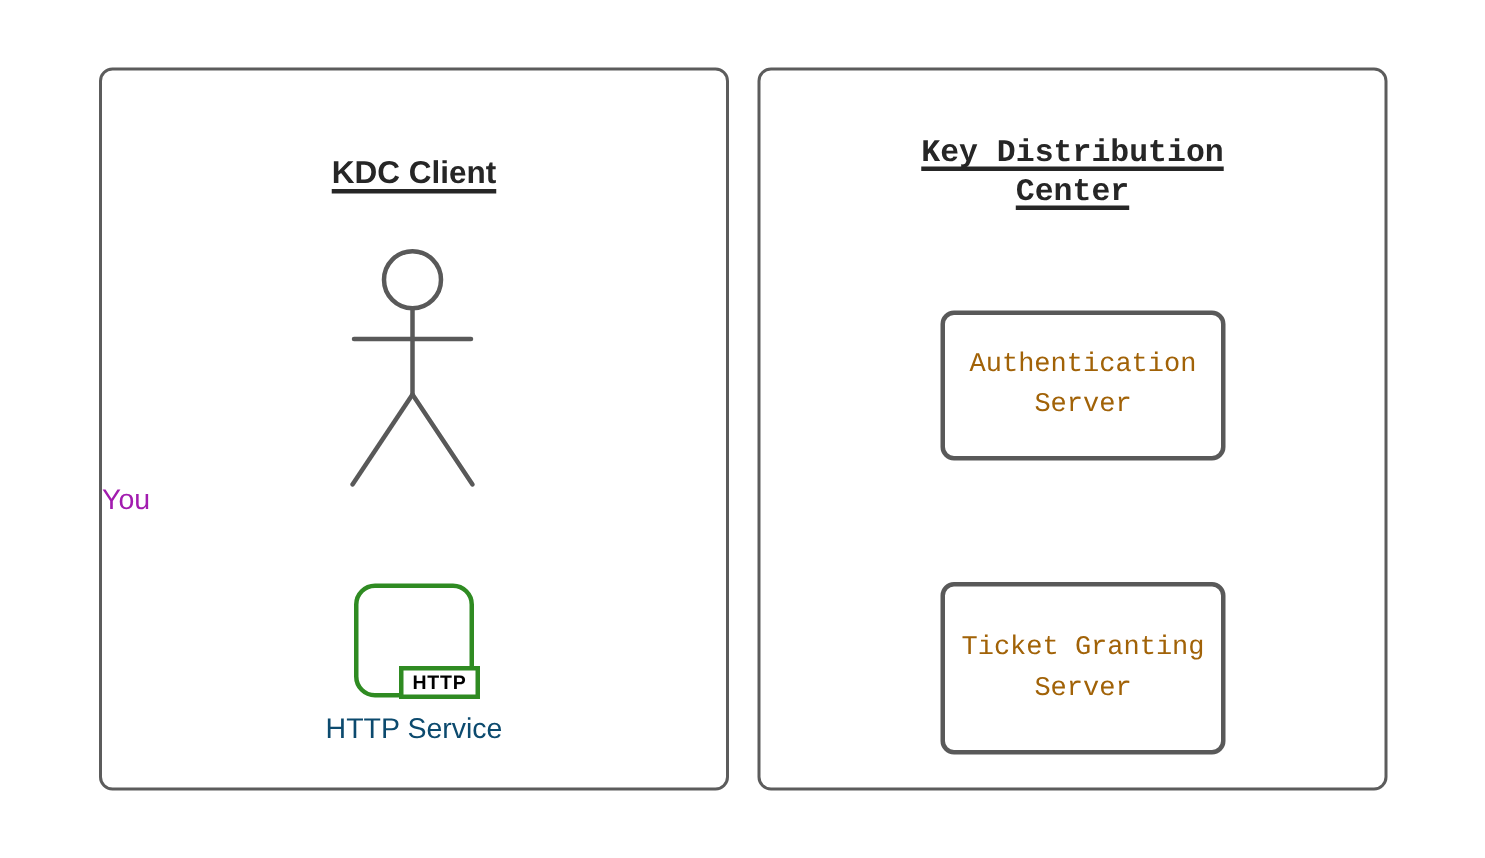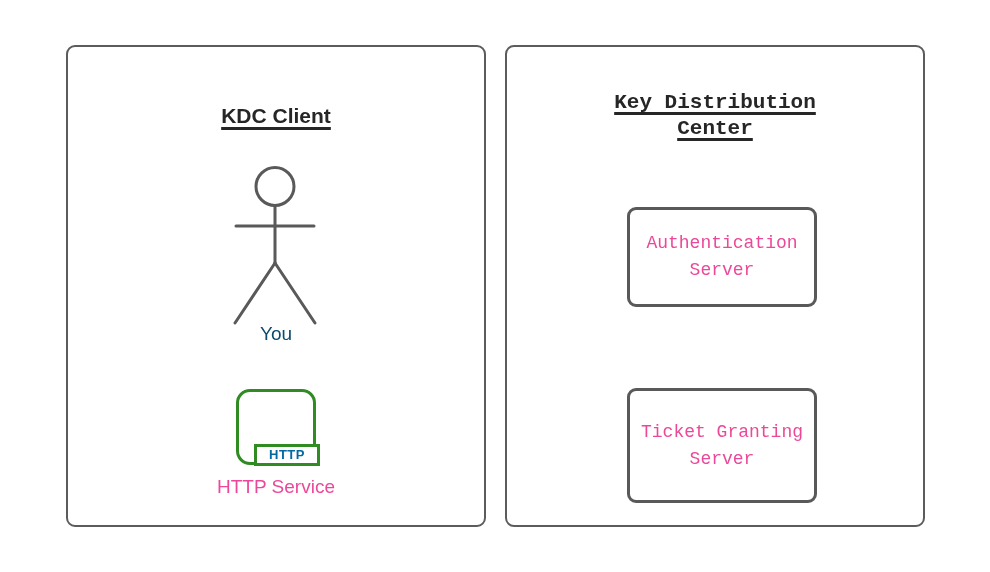--- a/index.html
+++ b/index.html
@@ -49,79 +49,78 @@
     left: 164px;
     top: 118px;
     width: 86px;
     height: 160px;
   }
   .actor-label {
     position: absolute;
     top: 276px;
     left: 0;
     width: 100%;
-    text-align: center;
     font-size: 19px;
-    color: #0c4a6e;
+    color: #a21caf;
   }
 
   .service-icon {
     position: absolute;
     left: 168px;
     top: 342px;
     width: 80px;
     height: 76px;
     border: 3.5px solid #2f8b22;
     border-radius: 14px;
     background: #ffffff;
   }
   .service-badge {
     position: absolute;
     right: -7px;
     bottom: -3.5px;
-    width: 66px;
+    width: 54px;
     height: 22px;
     background: #ffffff;
     border: 3px solid #2f8b22;
     display: flex;
     align-items: center;
     justify-content: center;
     font-size: 13px;
     font-weight: bold;
-    color: #0369a1;
+    color: #000000;
     letter-spacing: 0.5px;
   }
   .service-label {
     position: absolute;
     top: 429px;
     left: 0;
     width: 100%;
     text-align: center;
     font-size: 19px;
-    color: #ec4899;
+    color: #0c4a6e;
   }
 
   .server-box {
     position: absolute;
     left: 120px;
     width: 190px;
     height: 100px;
     border: 3px solid #595959;
     border-radius: 9px;
     background: #ffffff;
     display: flex;
     align-items: center;
     justify-content: center;
   }
   .server-box .server-label {
     width: 170px;
     text-align: center;
     font-size: 18px;
     line-height: 27px;
-    color: #ec4899;
+    color: #a16207;
   }
   .server-box-auth { top: 160px; }
   .server-box-tgs  { top: 341px; height: 115px; }
 </style>
 </head>
 <body>
 
 <div class="canvas">
 
   <div class="panel panel-left">

